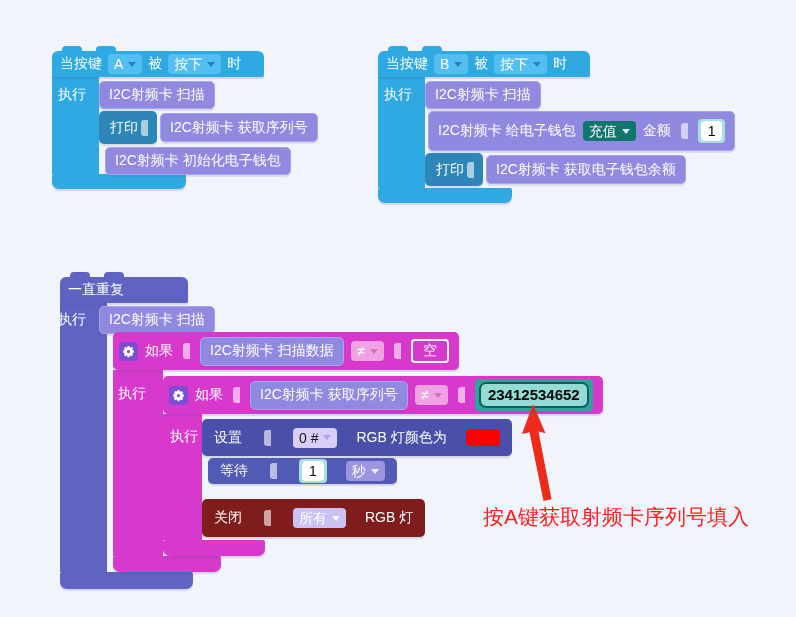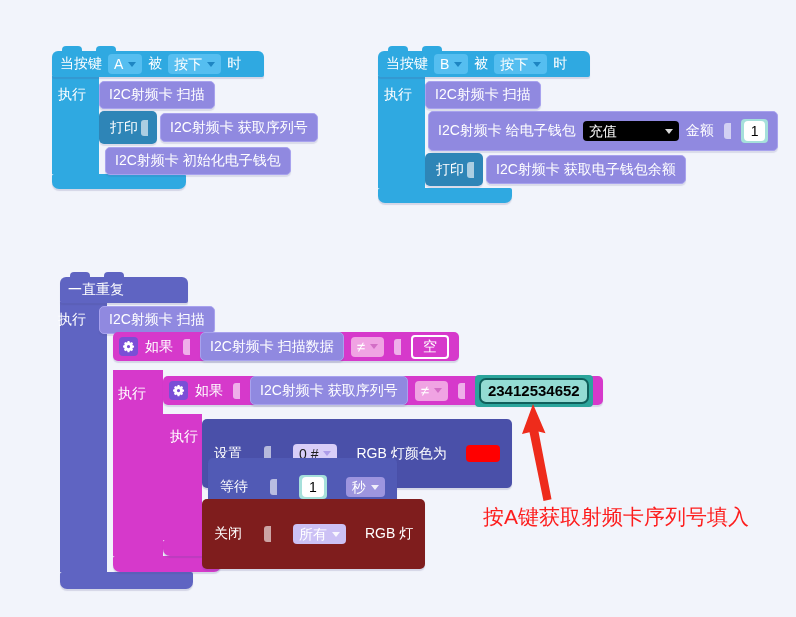--- a/index.html
+++ b/index.html
@@ -35,56 +35,56 @@
   .caret { width:0; height:0; border-left:4px solid transparent; border-right:4px solid transparent;
            border-top:5px solid rgba(255,255,255,.85); margin-left:5px; }
   .dd-blue { background:#55BEF0; }
   .dd-blue .caret { border-top-color:#1E85C2; }
   .dd-pink { background:#F0A3E3; font-size:15px; }
   .dd-pink .caret { border-top-color:#D36EC6; }
   .dd-lav-light { background:#D9CEF8; color:#1c1c1c; }
   .dd-lav-light .caret { border-top-color:#AE9DE9; }
   .dd-lav-mid { background:#9D95DF; }
   .dd-lav-soft { background:#CCC1F5; }
-  .dd-lav-b { background:#000000;gap:43px; }
+  .dd-lav-b { background:#0f766e; }
 
   
   .purple-blk {
     background:#9089E0; border:1px solid #A8A2EE; border-radius:5px;
     display:flex; align-items:center; padding:0 9px; height:26px;
     box-shadow:0 2px 1px rgba(80,80,140,.15);
   }
   .h27 { height:27px; }
   .print-blk {
     background:#2E85B7; border-radius:5px; height:33px;
     display:flex; align-items:center; padding:0 6px 0 11px; margin-right:3px;
     box-shadow:0 2px 1px rgba(80,80,140,.15);
   }
   .socket { width:7px; height:16px; background:rgba(255,255,255,.6);
             border-radius:3px 0 0 3px; margin:0 3px; flex:0 0 auto; }
 
   .if-row {
     position:absolute; background:#D639CB; border-radius:5px;
-    display:flex; align-items:center; gap:7px; padding:0 10px 0 6px; height:29px;
+    display:flex; align-items:center; gap:7px; padding:0 10px 0 6px; height:38px;
     box-shadow:0 2px 1px rgba(80,80,140,.18);
   }
   .magenta { background:#D639CB; }
   .gear { width:19px; height:19px; background:#7A4FD6; border-radius:4px;
           display:flex; align-items:center; justify-content:center; flex:0 0 auto; }
   .empty-slot { border:2px solid #fff; border-radius:4px; padding:1px 10px; }
 
   .serial-outer { background:#2CA59C; border-radius:4px; padding:3px 4px; display:flex;font-weight:bold; }
   .serial-inner { background:#93DBD3; border:2px solid #0F5F5B; border-radius:7px;
                   padding:0 7px; color:#000; font-size:15px; line-height:22px; }
 
   .num-outer { background:#A6E0DB; border-radius:4px; padding:2px 3px; display:flex; }
   .num-inner { background:#fff; border-radius:4px; padding:0 7px; color:#000; line-height:20px; }
 
   .stmt { position:absolute; border-radius:5px; display:flex; align-items:center;
-          gap:19px; padding:16px 12px; box-shadow:0 2px 1px rgba(80,80,140,.18); }
+          gap:19px; padding:0 12px; box-shadow:0 2px 1px rgba(80,80,140,.18); }
   .set-row  { background:#4A50A9; }
   .wait-row { background:#515AB5; }
   .off-row  { background:#7f1d1d; }
   .red-swatch { width:34px; height:17px; background:#FF0000; border-radius:4px; }
 
   .note-text { position:absolute; color:#FD1D1D; font-size:21px; white-space:nowrap; }
 </style>
 </head>
 <body>
 

